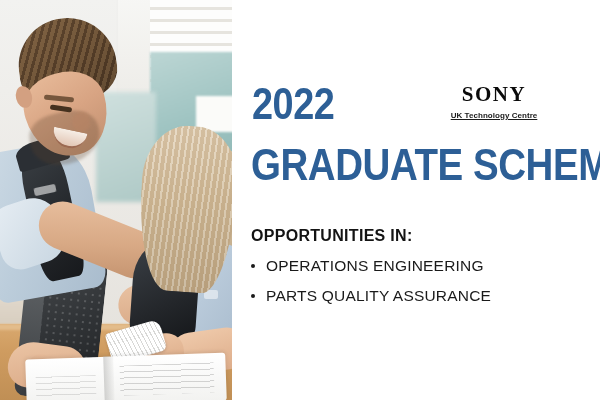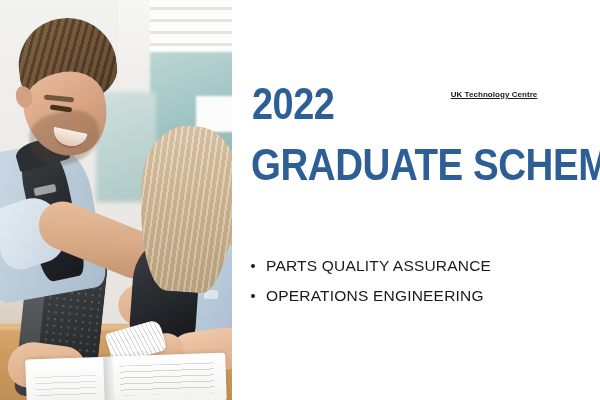--- a/index.html
+++ b/index.html
@@ -602,31 +602,33 @@
     <div class="book-lines2"></div>
 
     <div class="photo-soften"></div>
   </div>
 
   <div class="content">
 
     <div class="year">2022</div>
 
     <div class="sony-lockup">
+      <div class="sony-word">SONY</div>
       <div class="sony-sub">UK Technology Centre</div>
     </div>
 
     <div class="headline">GRADUATE SCHEME</div>
 
+    <div class="opps-title">OPPORTUNITIES IN:</div>
 
     <ul class="bullets">
+      <li>
+        <span class="bullet-dot"></span>
+        <span>OPERATIONS ENGINEERING</span>
+      </li>
       <li>
         <span class="bullet-dot"></span>
         <span>PARTS QUALITY ASSURANCE</span>
       </li>
-      <li>
-        <span class="bullet-dot"></span>
-        <span>OPERATIONS ENGINEERING</span>
-      </li>
     </ul>
 
   </div>
 </div>
 
 </body></html>

